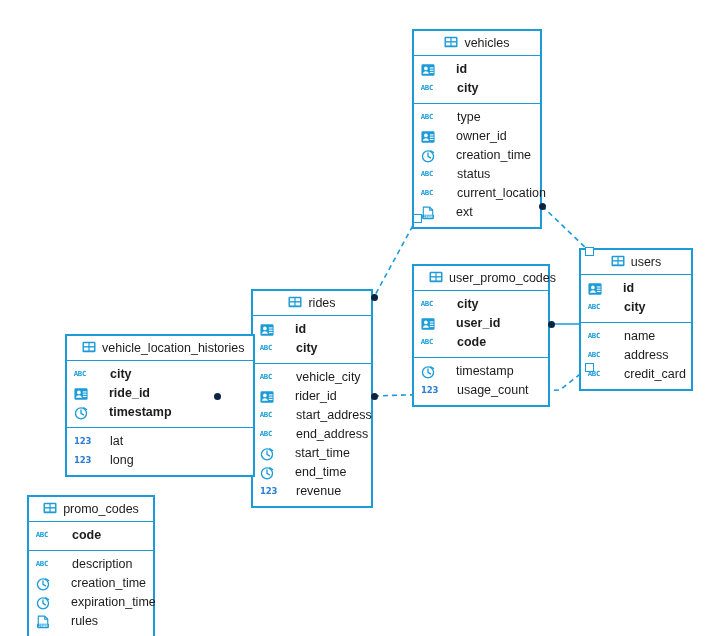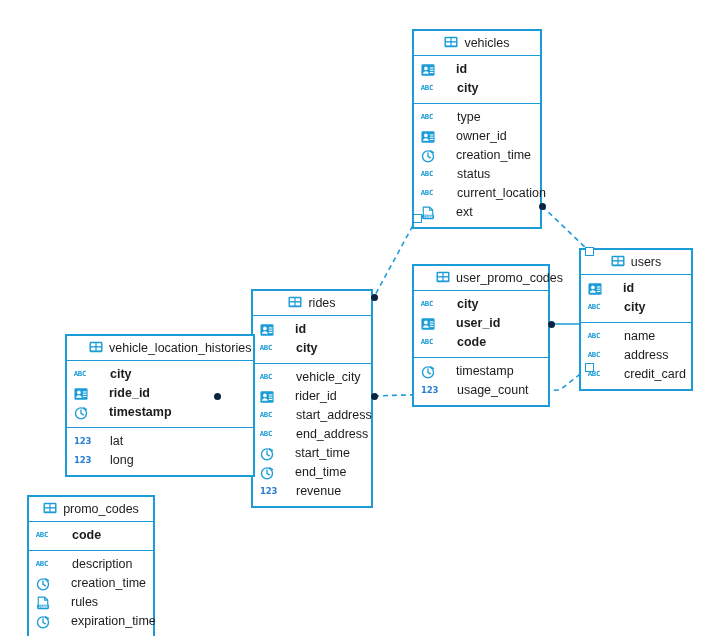--- a/index.html
+++ b/index.html
@@ -40,21 +40,21 @@
     z-index: 2;
   }
 
   .tbl-title {
     box-sizing: border-box;
     height: 25px;
     display: flex;
     align-items: center;
     justify-content: center;
     gap: 6px;
-    padding: 0 22px;
+    padding: 0 15px;
     border-bottom: 1.5px solid #1B9CD8;
     font-size: 12.5px;
     color: #1c1c1c;
     white-space: nowrap;
   }
   .tbl-title.left {
     justify-content: flex-start;
   }
 
   .tbl-section {
@@ -547,37 +547,37 @@
                 <circle cx="8" cy="8.4" r="6.3" fill="#ffffff" stroke="#1B9CD8" stroke-width="1.5"></circle>
                 <path d="M8 4.6 V8.4 L10.8 10.2" fill="none" stroke="#1B9CD8" stroke-width="1.5" stroke-linecap="round"></path>
                 <path d="M11.1 1.9 L14.4 4.0" fill="none" stroke="#1B9CD8" stroke-width="1.4" stroke-linecap="round"></path>
               </svg>
             </span>
             <span class="fname">creation_time</span>
           </div>
           <div class="field">
             <span class="ic">
               <svg width="14" height="14" viewBox="0 0 16 16">
+                <circle cx="8" cy="8.4" r="6.3" fill="#ffffff" stroke="#1B9CD8" stroke-width="1.5"></circle>
+                <path d="M8 4.6 V8.4 L10.8 10.2" fill="none" stroke="#1B9CD8" stroke-width="1.5" stroke-linecap="round"></path>
+                <path d="M11.1 1.9 L14.4 4.0" fill="none" stroke="#1B9CD8" stroke-width="1.4" stroke-linecap="round"></path>
+              </svg>
+            </span>
+            <span class="fname">expiration_time</span>
+          </div>
+          <div class="field">
+            <span class="ic">
+              <svg width="14" height="14" viewBox="0 0 16 16">
                 <path d="M2.6 1.3 H10.0 L13.4 4.6 V14.4 H2.6 Z" fill="#ffffff" stroke="#1B9CD8" stroke-width="1.3" stroke-linejoin="round"></path>
                 <path d="M9.9 1.4 V4.7 H13.3" fill="none" stroke="#1B9CD8" stroke-width="1.2"></path>
                 <rect x="1.2" y="10.0" width="13.6" height="4.6" rx="0.6" fill="#1B9CD8"></rect>
                 <text x="8" y="13.6" font-family="DejaVu Sans Mono, monospace" font-size="4.2" font-weight="bold" fill="#ffffff" text-anchor="middle">JSON</text>
               </svg>
             </span>
             <span class="fname">rules</span>
-          </div>
-          <div class="field">
-            <span class="ic">
-              <svg width="14" height="14" viewBox="0 0 16 16">
-                <circle cx="8" cy="8.4" r="6.3" fill="#ffffff" stroke="#1B9CD8" stroke-width="1.5"></circle>
-                <path d="M8 4.6 V8.4 L10.8 10.2" fill="none" stroke="#1B9CD8" stroke-width="1.5" stroke-linecap="round"></path>
-                <path d="M11.1 1.9 L14.4 4.0" fill="none" stroke="#1B9CD8" stroke-width="1.4" stroke-linecap="round"></path>
-              </svg>
-            </span>
-            <span class="fname">expiration_time</span>
           </div>
         </div>
       </div>
     </div>
   <div id="markers">
       <div class="dot" style="left: 538.5px; top: 202.5px;"></div>
       <div class="sq" style="left: 584.5px; top: 246.5px;"></div>
       <div class="sq" style="left: 412.5px; top: 213.5px;"></div>
       <div class="dot" style="left: 370.5px; top: 293.5px;"></div>
       <div class="dot" style="left: 547.5px; top: 320.5px;"></div>

